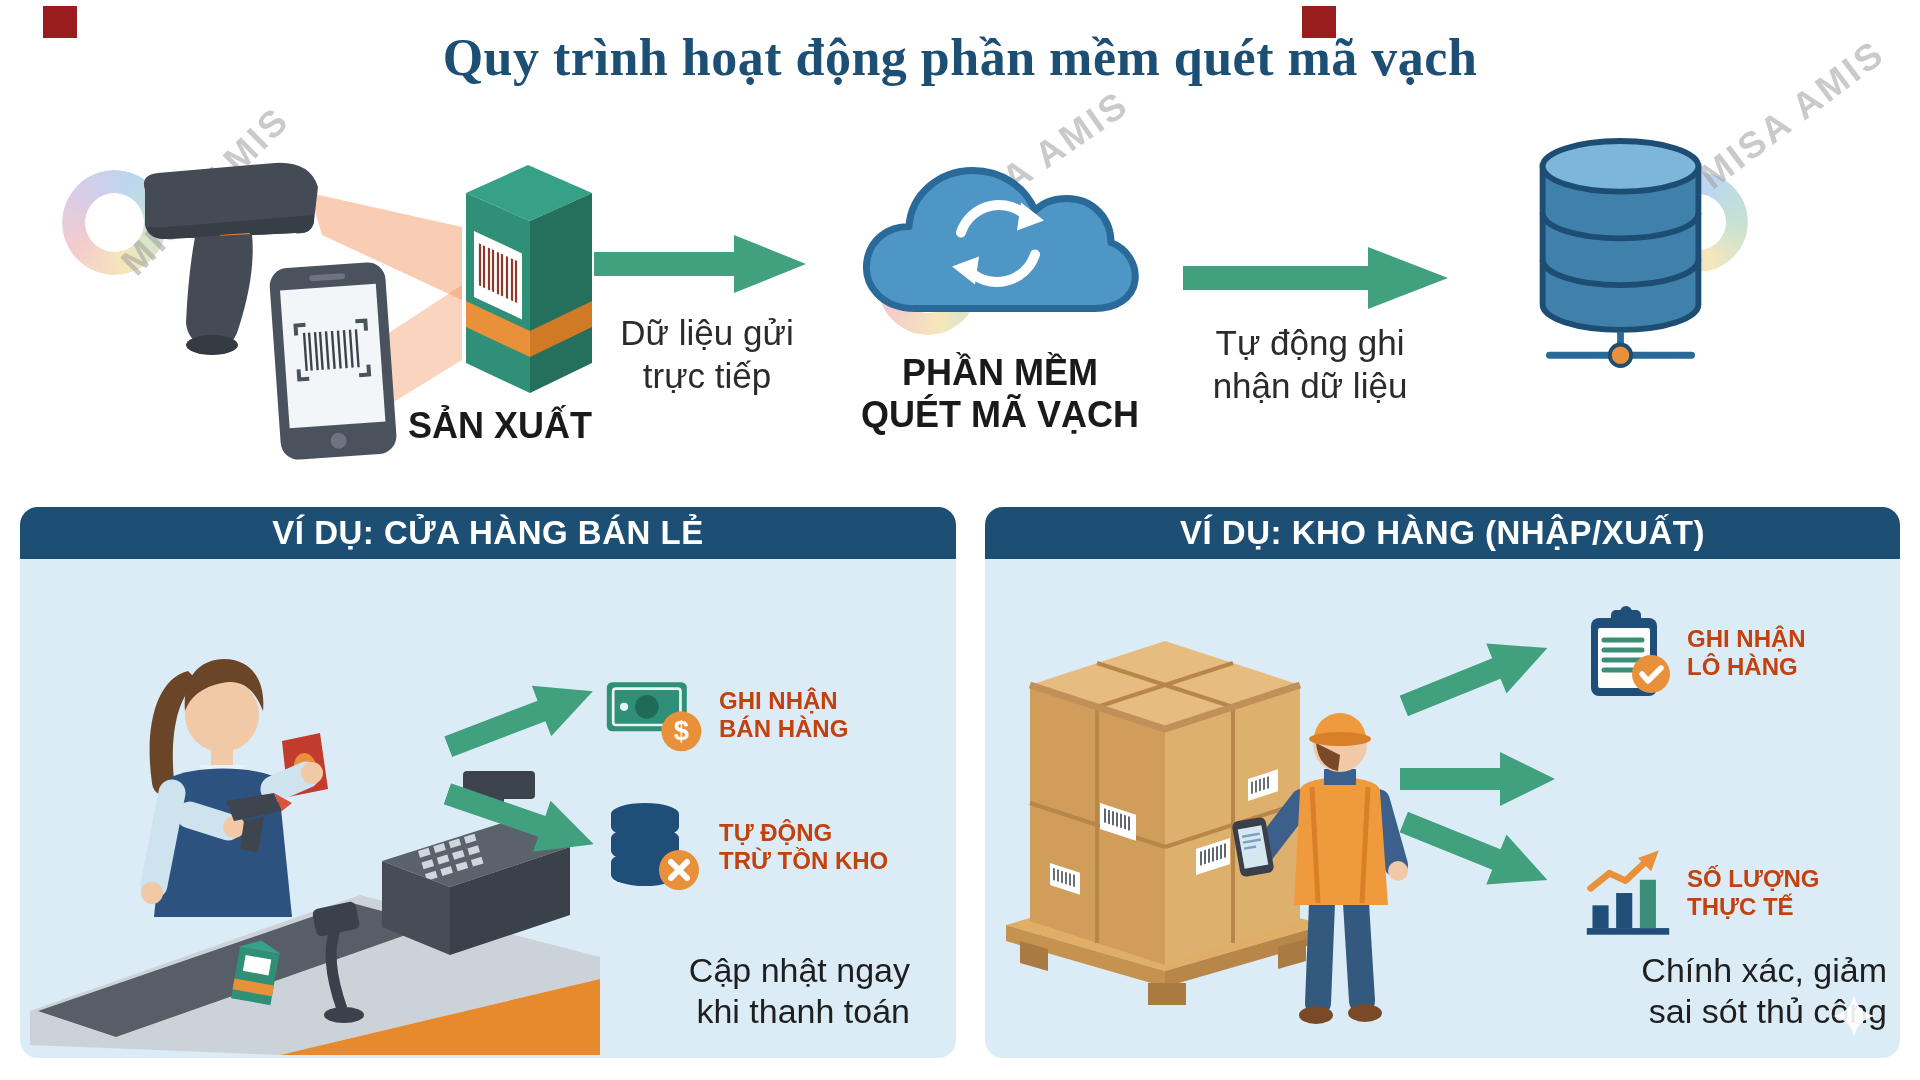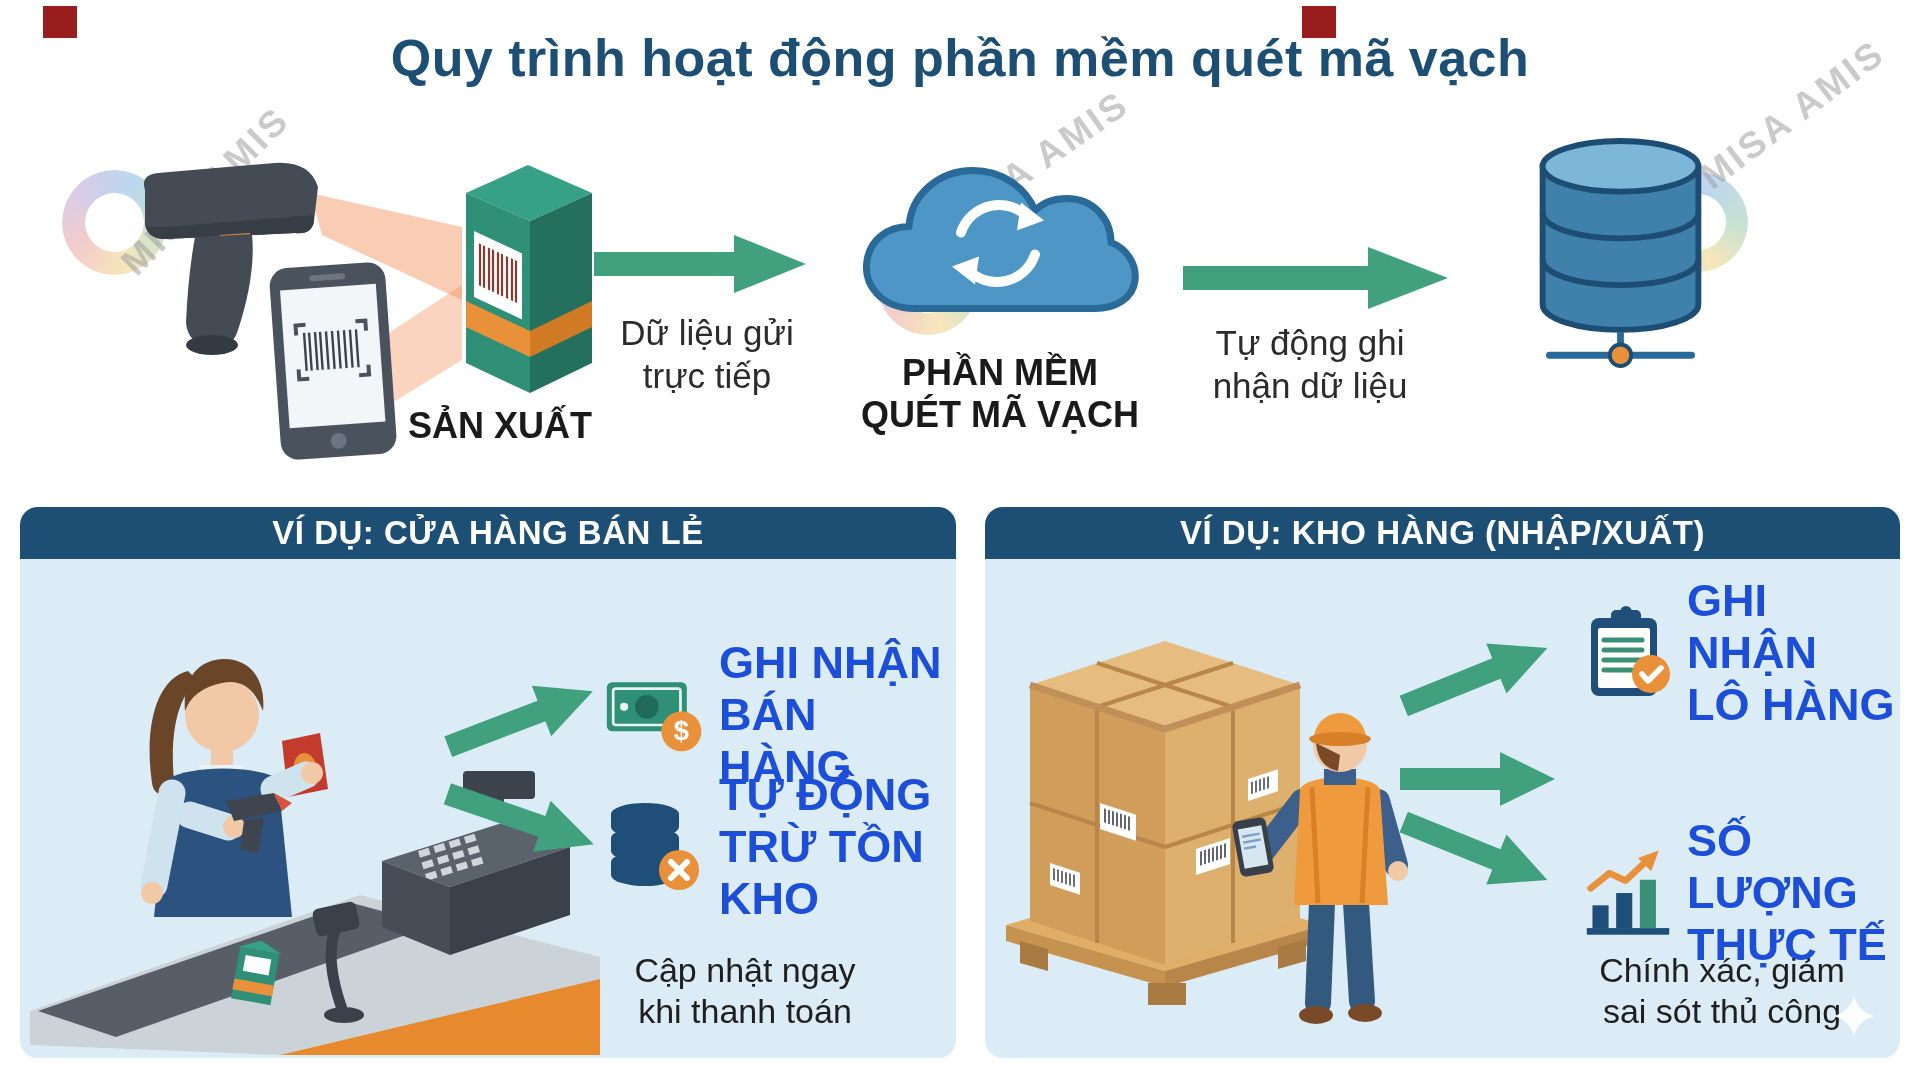--- a/index.html
+++ b/index.html
@@ -1,37 +1,37 @@
 <!DOCTYPE html>
 <html><head>
 <meta charset="utf-8">
 <style>
   html,body{margin:0;padding:0;background:#ffffff;}
   .canvas{position:relative;width:1920px;height:1080px;background:#ffffff;overflow:hidden;
           font-family:"Liberation Sans","DejaVu Sans",sans-serif;}
   .abs{position:absolute;}
   .title{left:0;top:28px;width:100%;text-align:center;font-size:52px;font-weight:bold;
-         color:#1d4e74;letter-spacing:.5px;}
+         color:#1d4e74;letter-spacing:.5px;font-family:Liberation Serif, serif;}
   .corner-red{width:34px;height:32px;background:#9a1d1d;}
   .wm-text{color:rgba(158,158,158,.55);font-size:37px;font-weight:bold;letter-spacing:3px;
            white-space:nowrap;transform-origin:left center;}
   .wm-logo{border-radius:50%;opacity:.5;
            background:conic-gradient(from 20deg,#7bafe0,#8fc7a6,#f0d078,#e89a9a,#b59ad0,#7bafe0);
            -webkit-mask:radial-gradient(circle,transparent 0 39%,#000 40%);
            mask:radial-gradient(circle,transparent 0 39%,#000 40%);}
   .flow-label{font-size:35px;color:#2b2b2b;text-align:center;line-height:1.22;white-space:pre-line;}
   .flow-title{font-size:36px;font-weight:bold;color:#1a1a1a;text-align:center;line-height:1.18;white-space:pre-line;}
   .panel{top:507px;height:551px;background:#dbecf6;border-radius:18px;}
   .panel-header{position:absolute;left:0;top:0;width:100%;height:52px;background:#1d4e74;
                 border-radius:18px 18px 0 0;display:flex;align-items:center;justify-content:center;
                 color:#ffffff;font-size:33px;font-weight:bold;letter-spacing:.5px;}
   .item{display:flex;align-items:center;gap:14px;}
   .item-icon{width:100px;display:flex;justify-content:center;flex:none;}
-  .item-label{font-size:45px;font-weight:bold;color:#1d4ed8;line-height:1.16;white-space:pre-line;}
-  .caption{font-size:34px;color:#1f1f1f;text-align:center;line-height:1.22;white-space:pre-line;}
+  .item-label{font-size:24px;font-weight:bold;color:#c2410c;line-height:1.16;white-space:pre-line;}
+  .caption{font-size:34px;color:#1f1f1f;text-align:right;line-height:1.22;white-space:pre-line;}
 </style>
 </head>
 <body>
 
 <div class="canvas">
 
   <div class="abs corner-red" style="left:43px;top:6px"></div>
   <div class="abs corner-red" style="left:1302px;top:6px"></div>
 
   <div class="abs wm-logo" style="left:62px;top:170px;width:105px;height:105px"></div>

